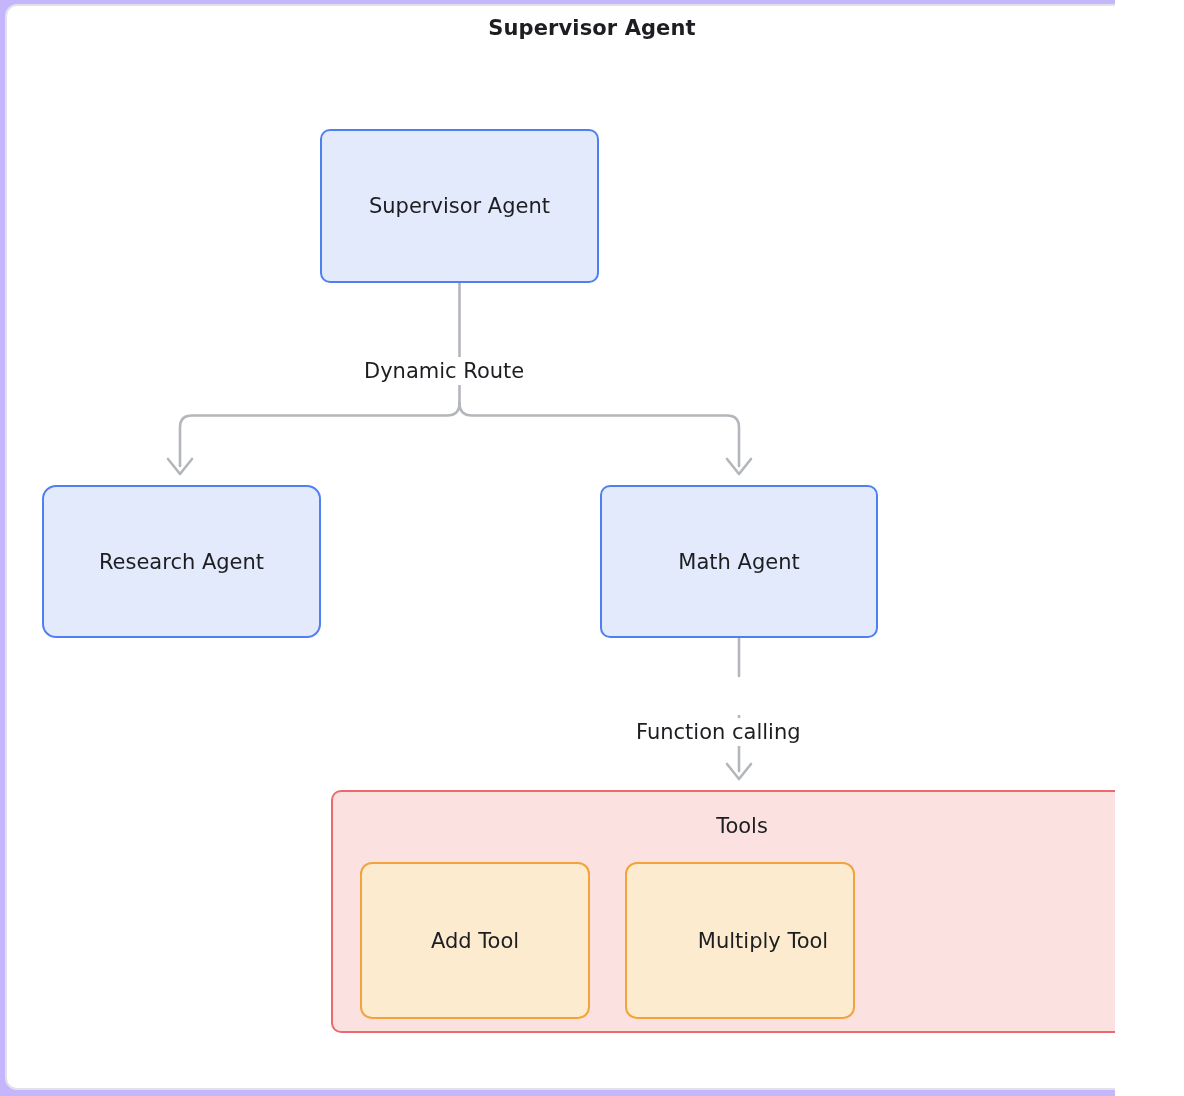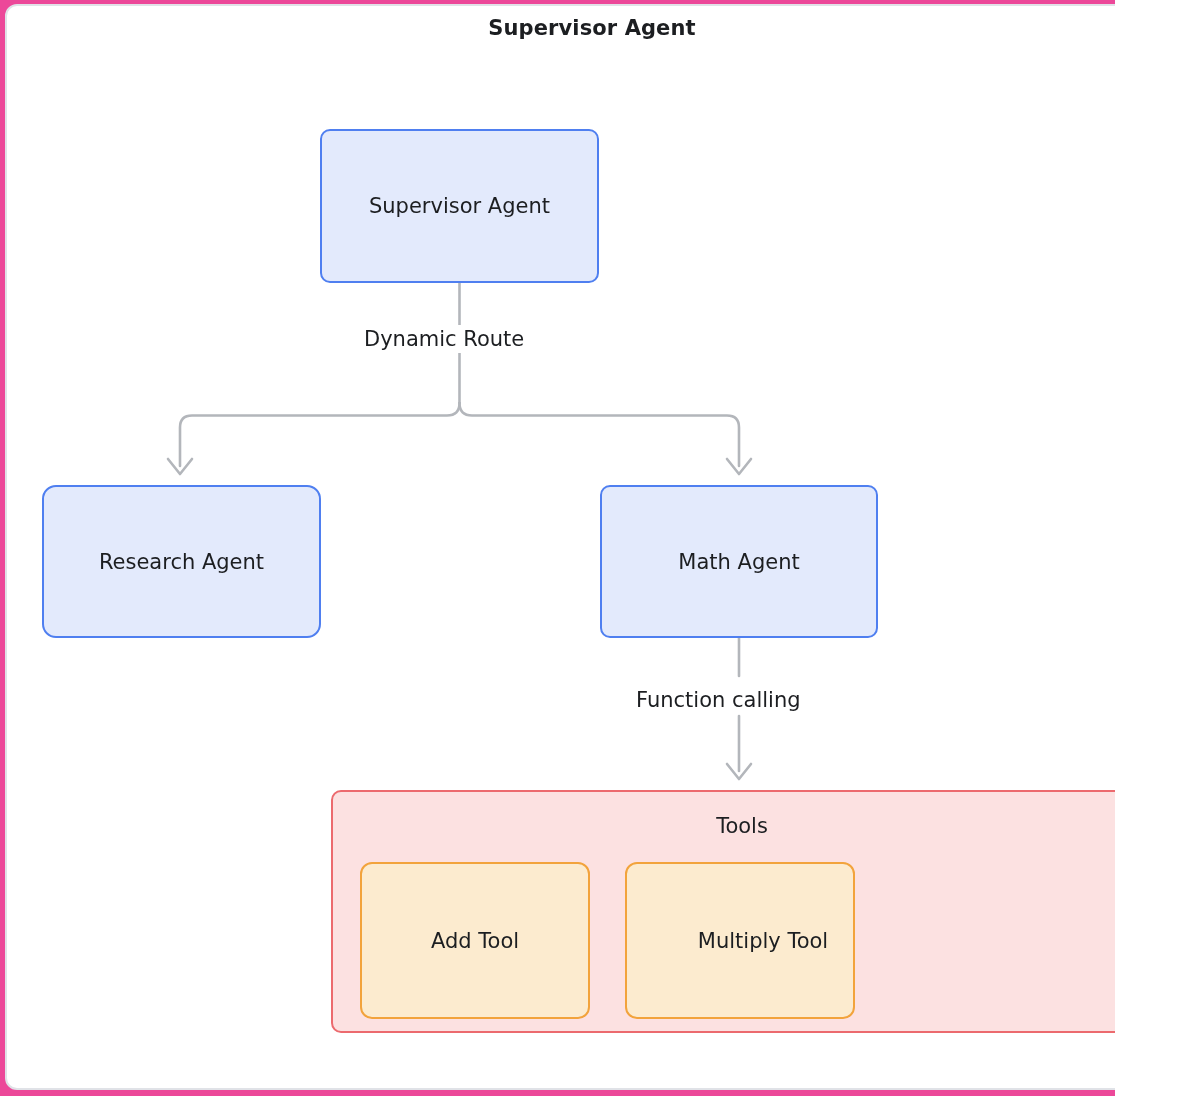--- a/index.html
+++ b/index.html
@@ -12,21 +12,21 @@
     height: 1096px;
     font-family: "DejaVu Sans", "Liberation Sans", sans-serif;
     -webkit-font-smoothing: antialiased;
   }
 
   #canvas {
     position: relative;
     width: 1115px;
     height: 1096px;
     overflow: hidden;
-    background: #ec4899;
+    background: #c4b5fd;
   }
 
   
   .outer-frame {
     position: absolute;
     left: 5px;
     top: 4px;
     width: 1172px;
     height: 1086px;
     box-sizing: border-box;
@@ -113,20 +113,21 @@
 
   
   .edge-label {
     position: absolute;
     font-size: 21px;
     color: #1c1e21;
     background: #ffffff;
     padding: 2px 6px;
     white-space: nowrap;
     text-align: center;
+    margin-top: 32px;
   }
   .label-dynamic-route {
     left: 358px;
     top: 325px;
   }
   .label-function-calling {
     left: 630px;
     top: 686px;
   }
 </style>

